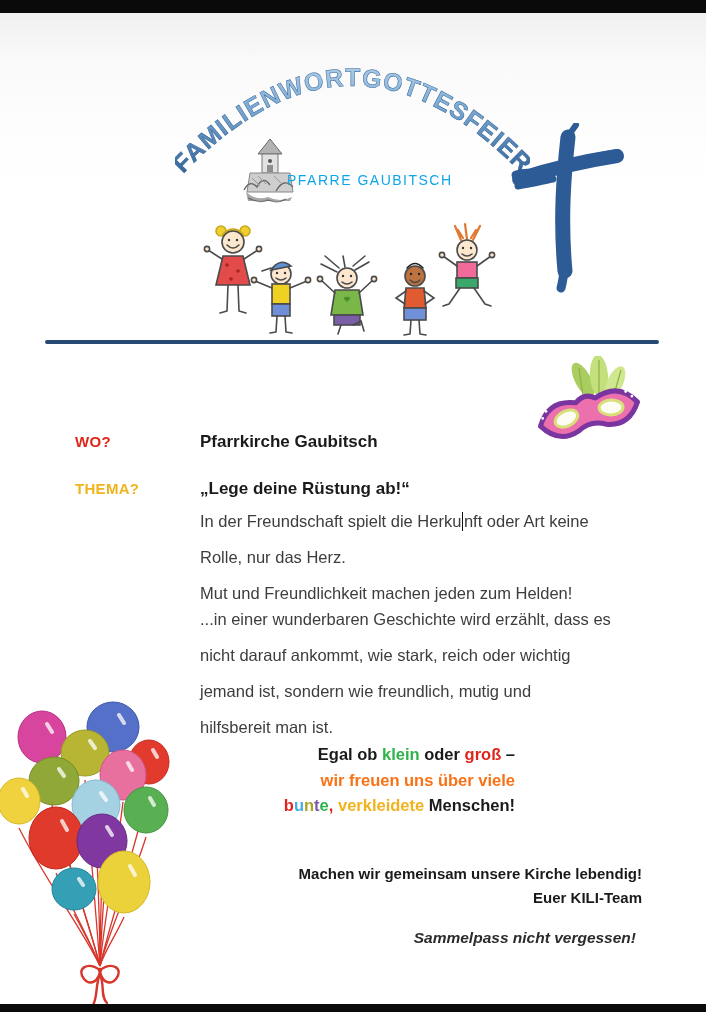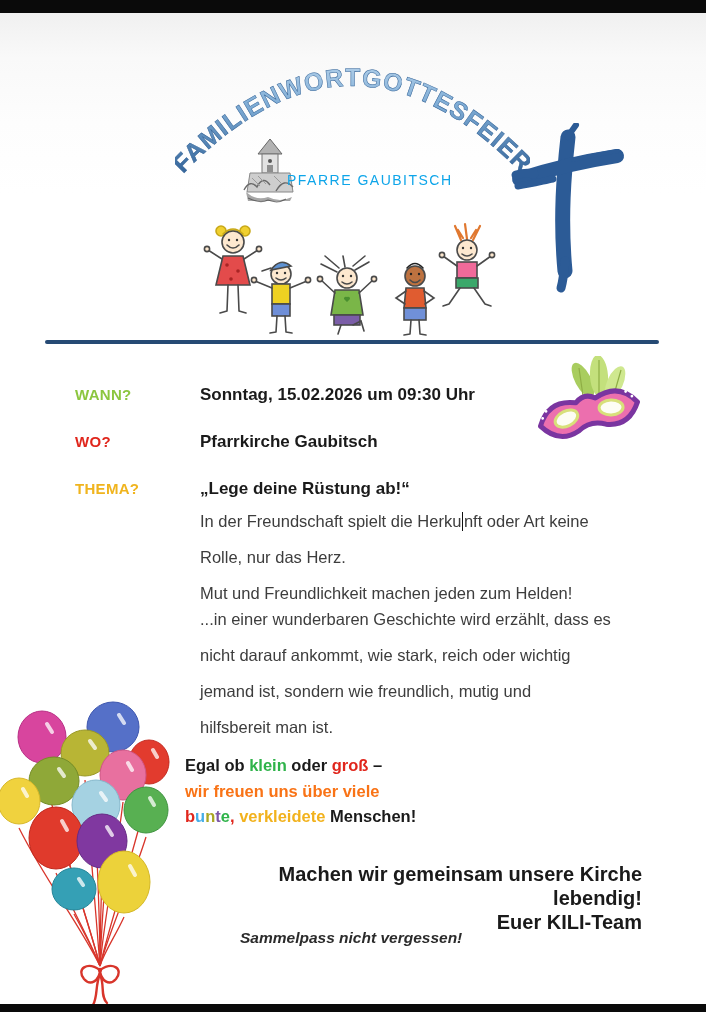--- a/index.html
+++ b/index.html
@@ -19,24 +19,24 @@
 
   .info-row{position:absolute;left:0;width:706px;height:24px;}
   .info-label{position:absolute;left:75px;top:0;font-size:15px;font-weight:bold;letter-spacing:.3px;}
   .info-value{position:absolute;left:200px;top:-1px;font-size:17px;font-weight:bold;color:#1a1a1a;}
 
   .para{left:200px;width:485px;font-size:16.5px;line-height:36px;color:#3d3d3d;white-space:pre-line;}
   .para1{top:503px;}
   .para2{top:601px;}
   .caret{display:inline-block;width:1.5px;height:19px;background:#111;vertical-align:-4px;margin:0 0.5px;}
 
-  .invite{left:185px;top:742px;width:330px;text-align:left;font-size:16.5px;font-weight:bold;line-height:25.5px;color:#1a1a1a;margin-top:11px;}
-
-  .closing{left:240px;top:862px;width:402px;text-align:right;font-size:20px;font-weight:bold;color:#1a1a1a;line-height:24px;}
-  .reminder{left:240px;top:929px;width:396px;font-size:15.5px;font-weight:bold;font-style:italic;color:#2b2b2b;}
+  .invite{left:185px;top:742px;width:330px;text-align:right;font-size:16.5px;font-weight:bold;line-height:25.5px;color:#1a1a1a;}
+
+  .closing{left:240px;top:862px;width:402px;text-align:right;font-size:15px;font-weight:bold;color:#1a1a1a;line-height:24px;}
+  .reminder{left:240px;top:929px;width:396px;text-align:right;font-size:15.5px;font-weight:bold;font-style:italic;color:#2b2b2b;}
 </style>
 </head>
 <body>
 
 <div class="screen">
   <div class="page"></div>
   <div class="bar bar-top"></div>
 
   <svg class="abs" style="left:175px;top:60px;" width="355" height="118" viewBox="0 0 355 118">
     <defs>
@@ -143,24 +143,20 @@
       <path d="M282,54 L268,44 M302,54 L316,44"></path>
       <circle cx="267" cy="43" r="2.6" fill="#fde8cf"></circle>
       <circle cx="317" cy="43" r="2.6" fill="#fde8cf"></circle>
       <rect x="281" y="66" width="22" height="10" fill="#3aa86a"></rect>
       <path d="M285,76 L274,92 M299,76 L310,92 M274,92 L268,94 M310,92 L316,94"></path>
     </g>
   </svg>
 
   <div class="abs divider"></div>
 
-  <div class="info-row" style="top:386px">
-    <span class="info-label" style="color: rgb(140, 198, 63);">WANN?</span>
-    <span class="info-value">Sonntag, 15.02.2026 um 09:30 Uhr</span>
-  </div>
   <div class="info-row" style="top:433px">
     <span class="info-label" style="color: rgb(224, 38, 28);">WO?</span>
     <span class="info-value">Pfarrkirche Gaubitsch</span>
   </div>
   <div class="info-row" style="top:480px">
     <span class="info-label" style="color: rgb(240, 180, 30);">THEMA?</span>
     <span class="info-value">„Lege deine Rüstung ab!“</span>
   </div>
 
   <div class="abs para para1"><span>In der Freundschaft spielt die Herku</span><span class="caret"></span><span>nft oder Art keine

